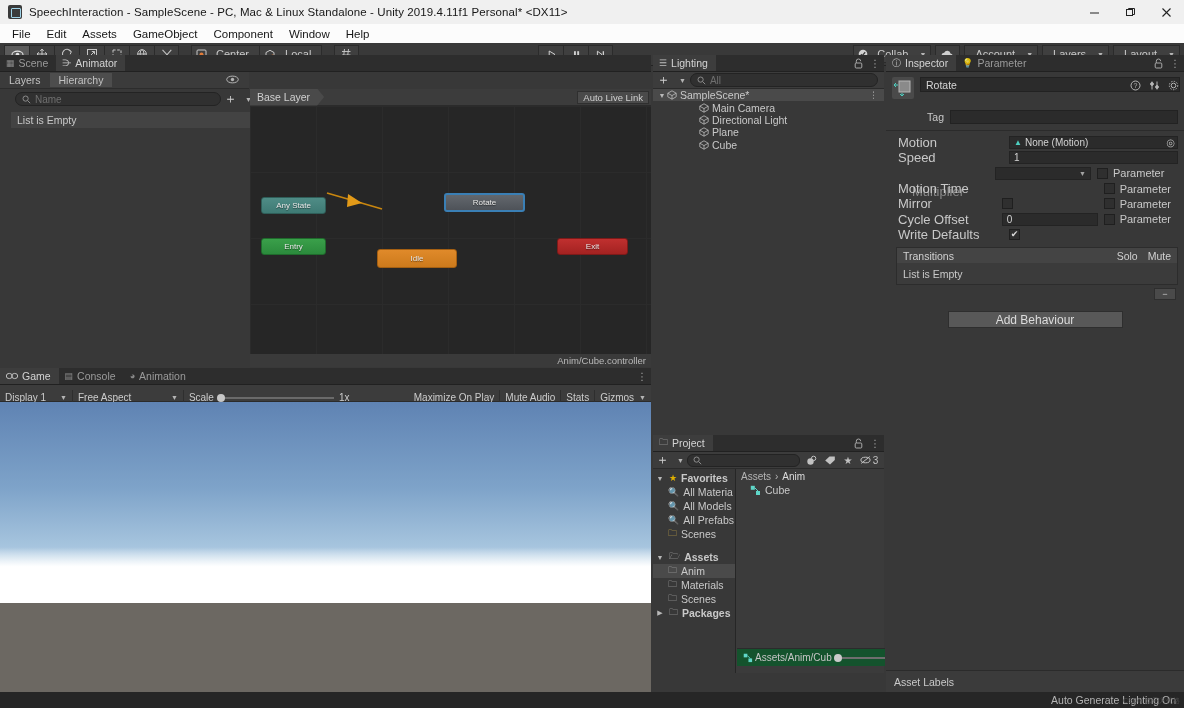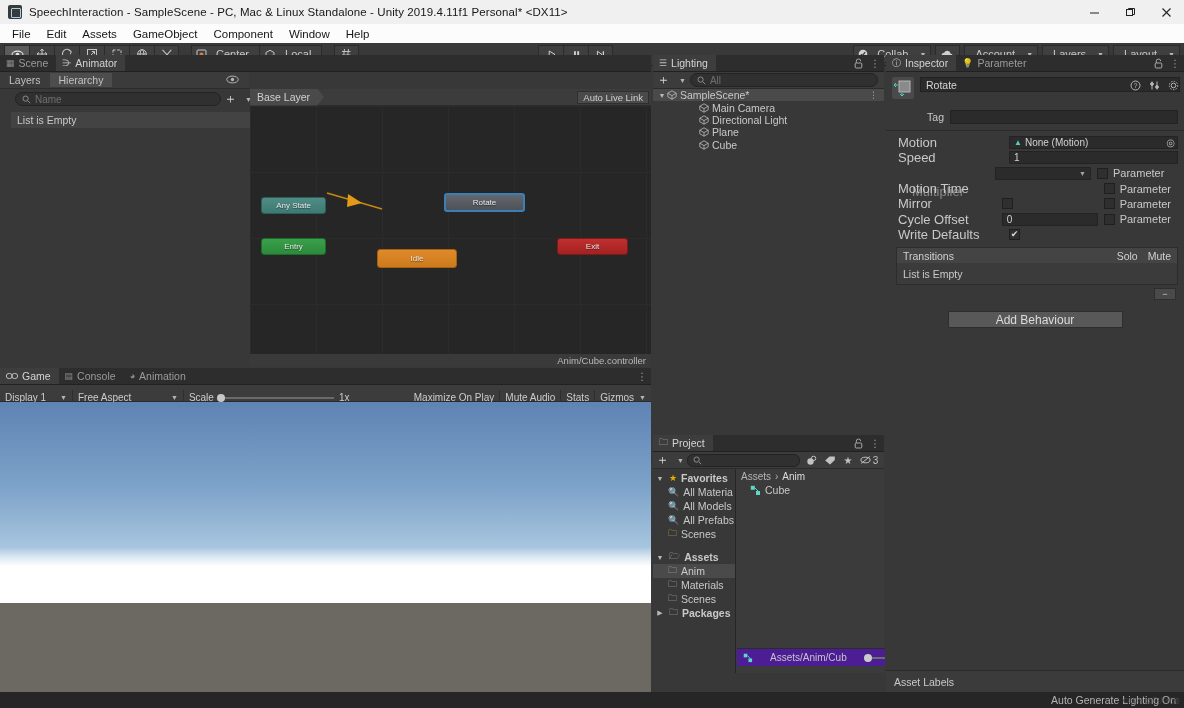--- a/index.html
+++ b/index.html
@@ -300,22 +300,22 @@
     border: 1px solid #2e2e2e; display: flex; align-items: center; justify-content: center;
     font-size: 12px; color: #dcdcdc;
   }
   .asset-labels {
     position: absolute; left: 886px; top: 670px; width: 298px; height: 22px;
     background: #3b3b3b; border-top: 1px solid #2b2b2b;
     display: flex; align-items: center; padding-left: 8px; font-size: 10.5px; color: #c9c9c9;
   }
   .preview-bar {
     position: absolute; left: 737px; top: 648px; width: 148px; height: 18px;
-    background: #4c1d95; border-top: 1px solid #2b2b2b;
-    display: flex; align-items: center; padding-left: 6px; gap: 17px;
+    background: #14532d; border-top: 1px solid #2b2b2b;
+    display: flex; align-items: center; padding-left: 6px; gap: 2px;
     font-size: 10px; color: #c5c5c5; overflow: hidden;
   }
   .prev-slider { width: 52px; height: 2px; background: #6e6e6e; position: relative; margin-left: 2px; }
   .prev-knob { position: absolute; left: -2px; top: -3px; width: 8px; height: 8px; border-radius: 50%; background: #cacaca; }
 
   
   .statusbar {
     position: absolute; left: 0; bottom: 0; width: 1184px; height: 16px;
     background: #262626; display: flex; align-items: center; justify-content: flex-end;
     padding-right: 8px; font-size: 10.5px; color: #b4b4b4;

